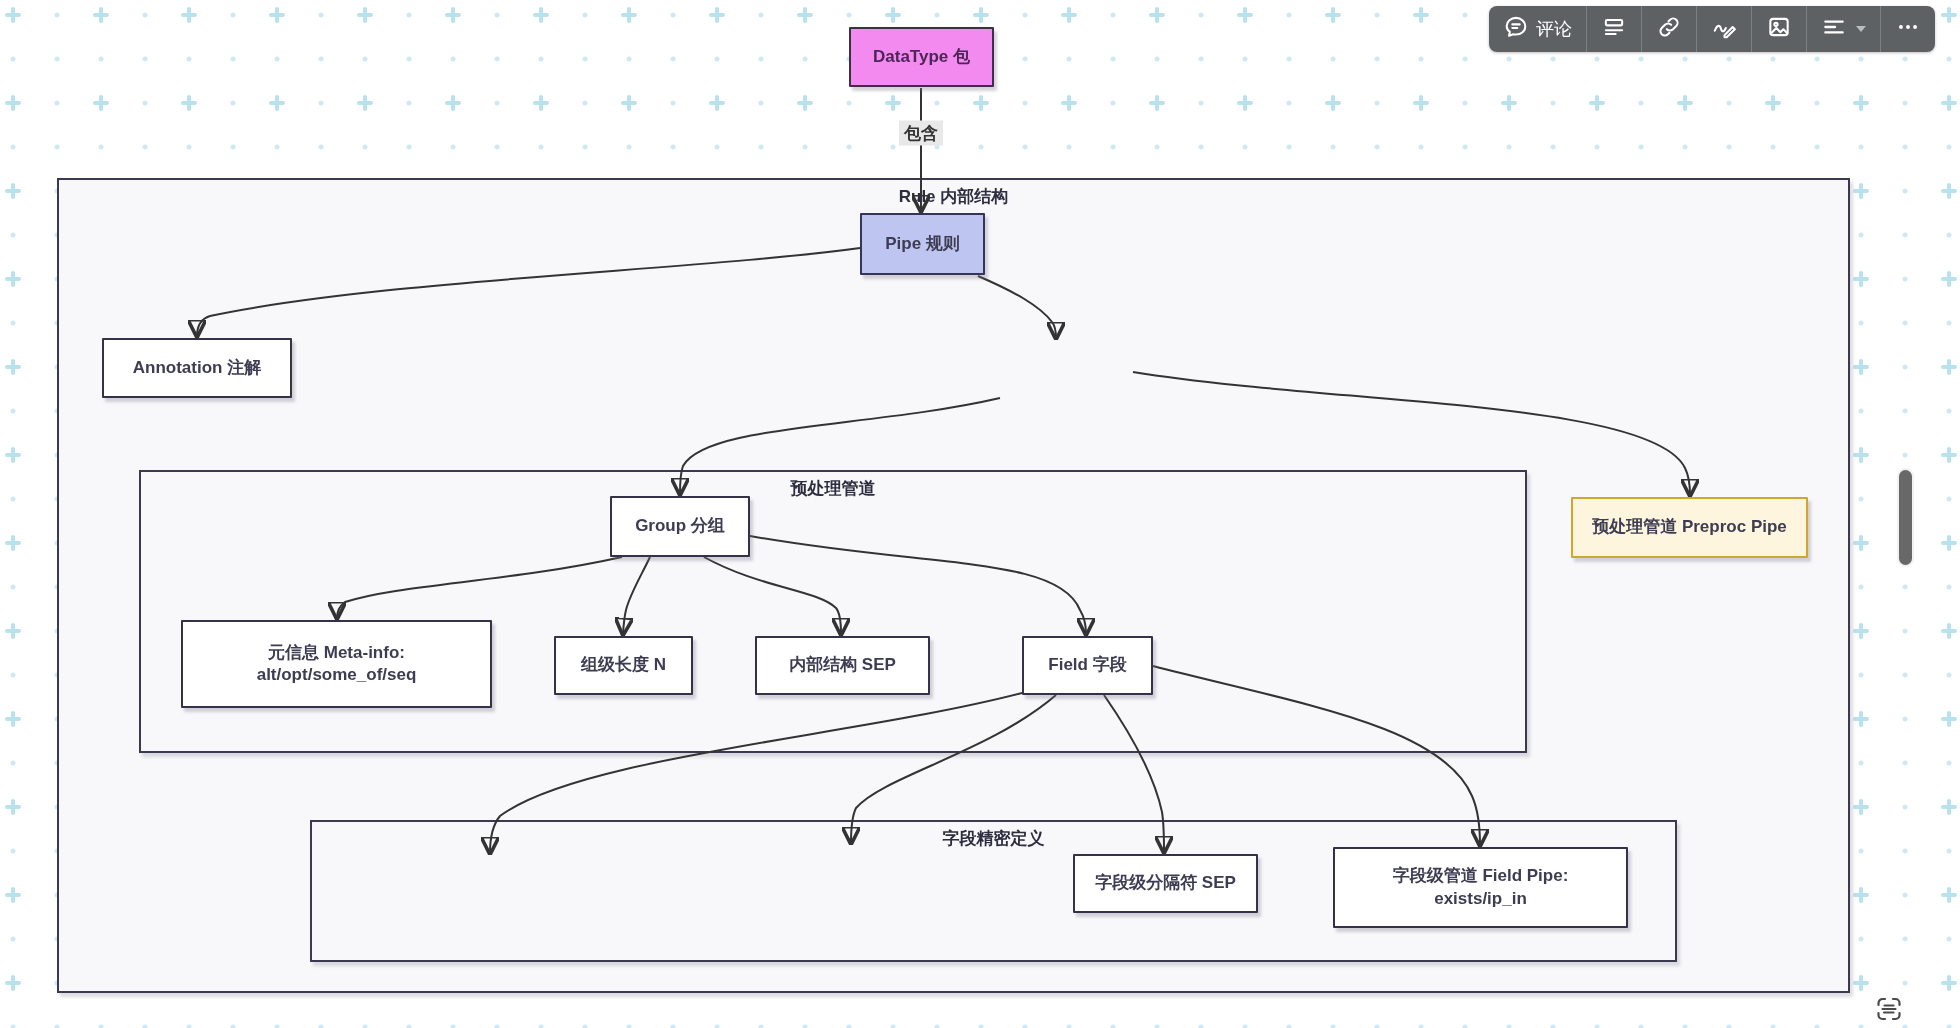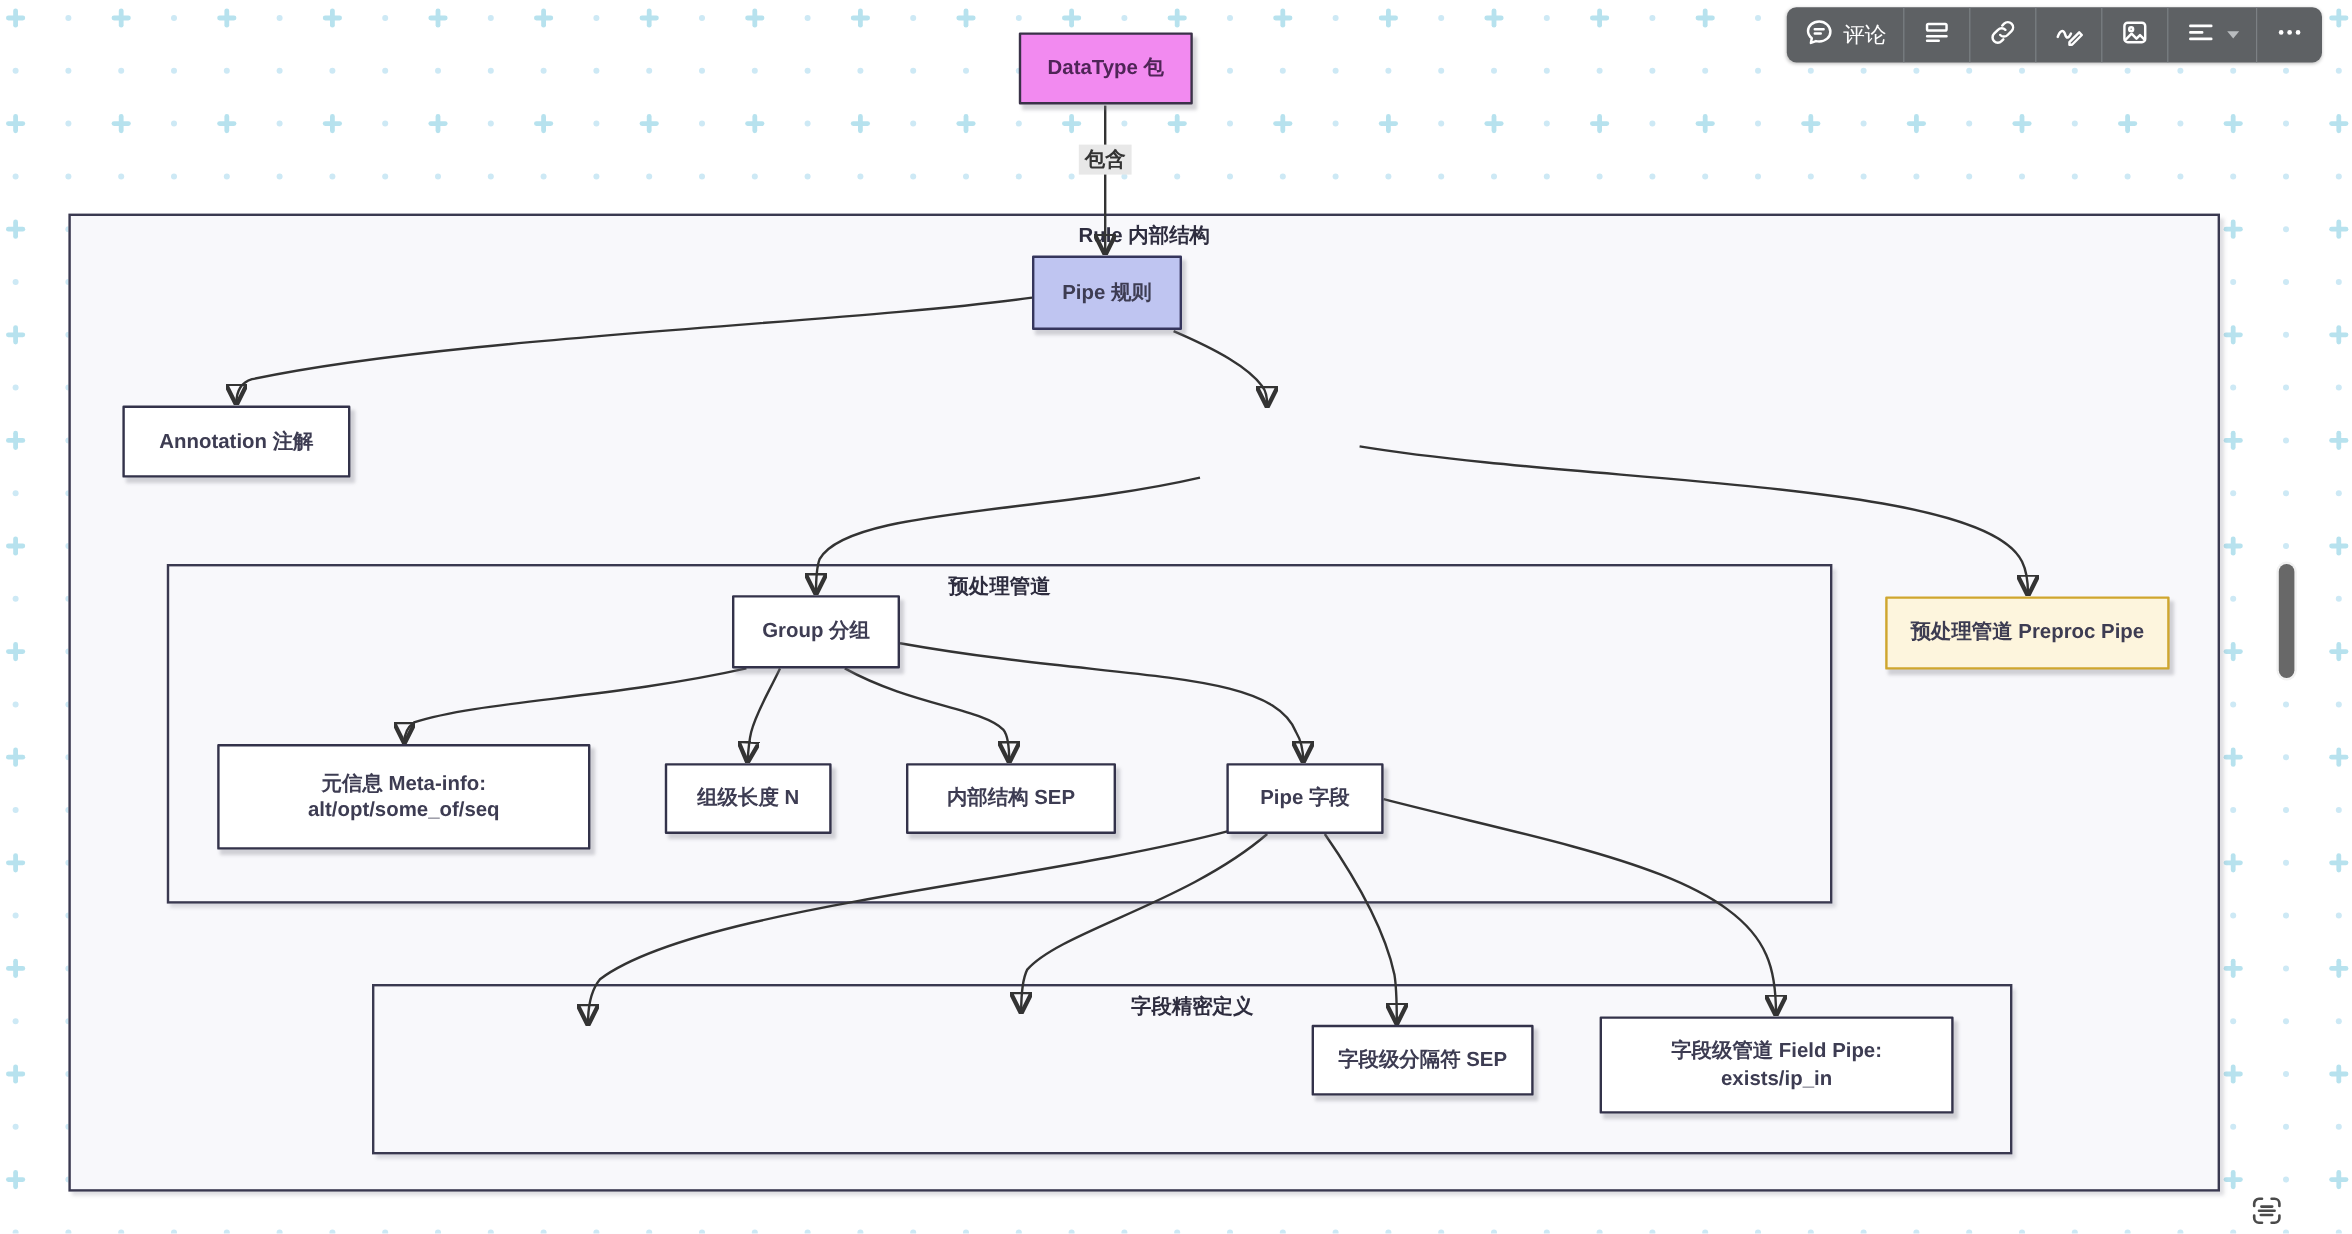--- a/index.html
+++ b/index.html
@@ -1175,22 +1175,22 @@
 
   <div class="node node--package" style="left:849px; top:27px; width:145px; height:60px;">DataType 包</div>
   <div class="node node--rule" style="left:860px; top:213px; width:125px; height:62px;">Pipe 规则</div>
   <div class="node" style="left:102px; top:338px; width:190px; height:60px;">Annotation 注解</div>
   <div class="node node--preproc" style="left:1571px; top:497px; width:237px; height:61px;">预处理管道 Preproc Pipe</div>
   <div class="node" style="left:610px; top:496px; width:140px; height:61px;">Group 分组</div>
   <div class="node" style="left:181px; top:620px; width:311px; height:88px;">元信息 Meta-info:
 alt/opt/some_of/seq</div>
   <div class="node" style="left:554px; top:636px; width:139px; height:59px;">组级长度 N</div>
   <div class="node" style="left:755px; top:636px; width:175px; height:59px;">内部结构 SEP</div>
-  <div class="node" style="left:1022px; top:636px; width:131px; height:59px;">Pipe 字段</div>
-  <div class="node" style="left:1073px; top:854px; width:185px; height:59px;margin-left:20px;">字段级分隔符 SEP</div>
+  <div class="node" style="left:1022px; top:636px; width:131px; height:59px;">Field 字段</div>
+  <div class="node" style="left:1073px; top:854px; width:185px; height:59px;">字段级分隔符 SEP</div>
   <div class="node" style="left:1333px; top:847px; width:295px; height:81px;">字段级管道 Field Pipe:
 exists/ip_in</div>
 
   <div class="edge-label" style="left:921px; top:133px;">包含</div>
 
   <div class="toolbar">
     <div class="tb-btn">
       <span>
         <svg width="26" height="26" viewBox="0 0 24 24" fill="none" stroke="#fff" stroke-width="1.9" stroke-linecap="round" stroke-linejoin="round">
           <path d="M12 3.6c-4.8 0-8.6 3.3-8.6 7.4 0 2.2 1.1 4.1 2.9 5.5l-.7 3.6 3.9-1.4c.8.2 1.6.3 2.5.3 4.8 0 8.6-3.3 8.6-7.5S16.8 3.6 12 3.6z"></path>

